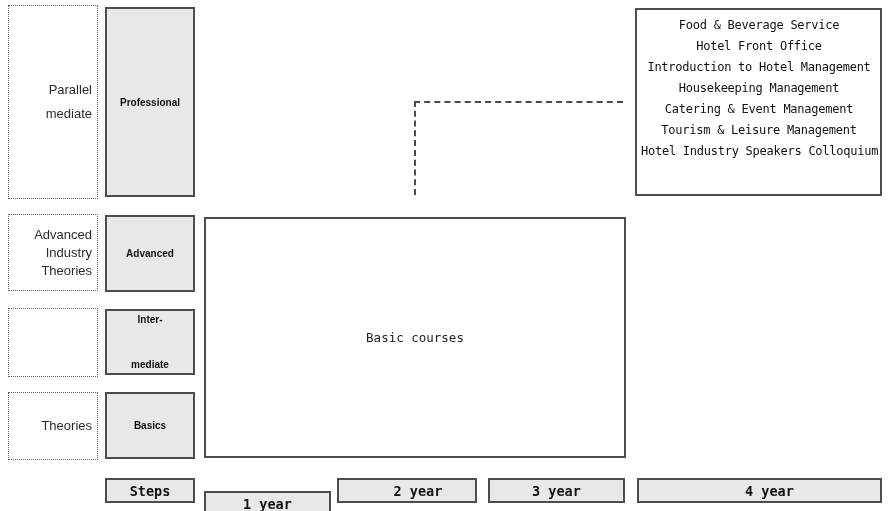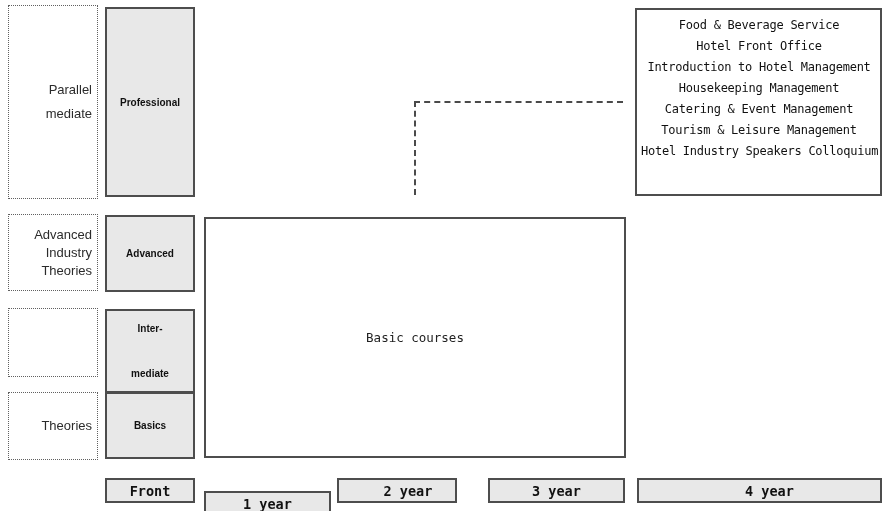--- a/index.html
+++ b/index.html
@@ -103,21 +103,21 @@
   </div>
 
   <div class="gbox" style="left:105px;top:7px;width:90px;height:190px;">
     <span>Professional</span>
   </div>
 
   <div class="gbox" style="left:105px;top:215px;width:90px;height:77px;">
     <span>Advanced</span>
   </div>
 
-  <div class="gbox" style="left:105px;top:309px;width:90px;height:84px;gap:24px;">
+  <div class="gbox" style="left:105px;top:309px;width:90px;height:66px;gap:24px;">
     <span>Inter-</span>
     <span>mediate</span>
   </div>
 
   <div class="gbox" style="left:105px;top:392px;width:90px;height:67px;">
     <span>Basics</span>
   </div>
 
   <div class="wbox basic-box" style="left:204px;top:217px;width:422px;height:241px;">
     <span>Basic courses</span>
@@ -130,26 +130,26 @@
     <div class="course-line">Food &amp; Beverage Service</div>
     <div class="course-line">Hotel Front Office</div>
     <div class="course-line">Introduction to Hotel Management</div>
     <div class="course-line">Housekeeping Management</div>
     <div class="course-line">Catering &amp; Event Management</div>
     <div class="course-line">Tourism &amp; Leisure Management</div>
     <div class="course-line">Hotel Industry Speakers Colloquium</div>
   </div>
 
   <div class="year" style="left:105px;width:90px;">
-    <span>Front</span>
+    <span>Steps</span>
   </div>
   <div class="year" style="left:204px;width:127px;margin-top:13px;">
     <span>1 year</span>
   </div>
-  <div class="year" style="left:337px;width:120px;padding-left:22px;">
+  <div class="year" style="left:337px;width:140px;padding-left:22px;">
     <span>2 year</span>
   </div>
   <div class="year" style="left:488px;width:137px;">
     <span>3 year</span>
   </div>
   <div class="year" style="left:637px;width:245px;padding-left:20px;">
     <span>4 year</span>
   </div>
 
 </div>

